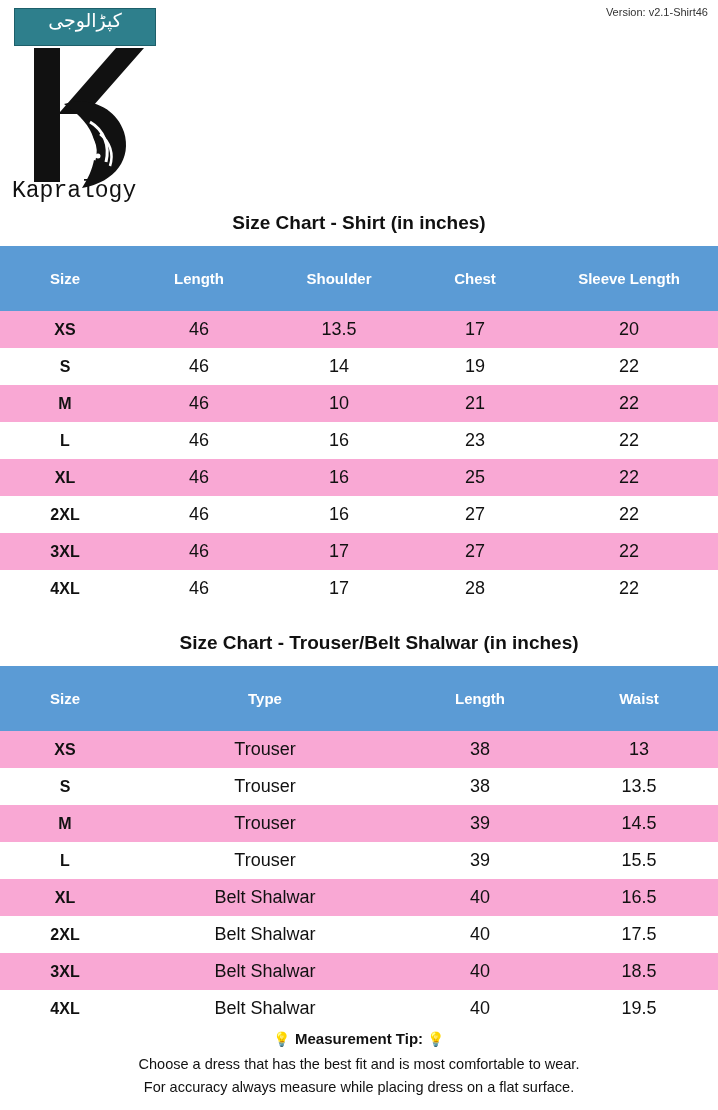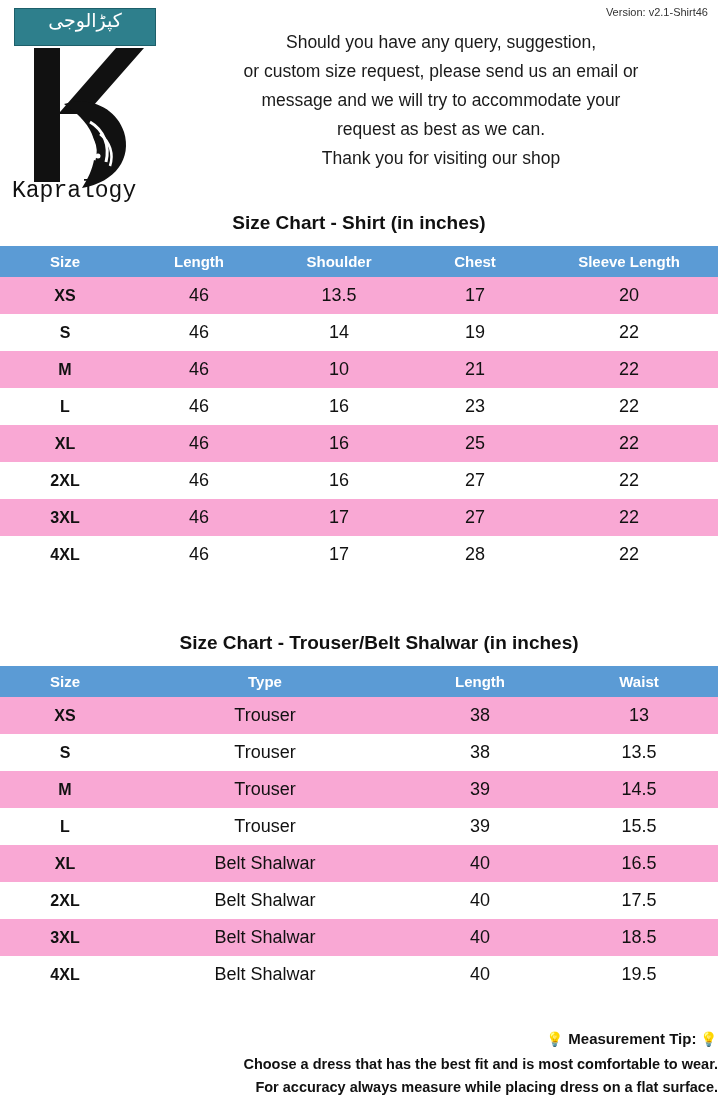--- a/index.html
+++ b/index.html
@@ -110,21 +110,21 @@
   table.size-table {
     border-collapse: collapse;
     width: 718px;
     table-layout: fixed;
   }
   table.size-table th {
     background: #5b9bd5;
     color: #ffffff;
     font-size: 15px;
     font-weight: bold;
-    padding: 7px 2px;
+    padding: 24px 2px;
     text-align: center;
     border: none;
   }
   table.size-table td {
     font-size: 18px;
     text-align: center;
     padding: 8px 2px;
     color: #111111;
     border: none;
   }
@@ -150,31 +150,31 @@
     top: 666px;
     width: 718px;
   }
 
   
   .footer {
     position: absolute;
     left: 0;
     top: 1030px;
     width: 718px;
-    text-align: right;
+    text-align: center;
   }
   .tip-head {
     font-size: 15px;
     font-weight: bold;
     color: #111111;
     margin-bottom: 6px;
   }
   .tip-line {
     font-size: 14.5px;
-    font-weight: bold;
+    font-weight: normal;
     color: #111111;
     line-height: 23px;
   }
   .bulb {
     font-size: 14px;
   }
 </style>
 </head>
 <body>
 
@@ -193,27 +193,20 @@
         <path d="M60 86 C72 92 78 104 74 118" stroke="#ffffff" stroke-width="3" fill="none"></path>
         <path d="M70 80 C84 88 90 104 86 120" stroke="#ffffff" stroke-width="3" fill="none"></path>
         <path d="M80 92 C90 100 94 112 90 124" stroke="#ffffff" stroke-width="2.5" fill="none"></path>
         <circle cx="66" cy="104" r="3" fill="#ffffff"></circle>
         <circle cx="78" cy="114" r="2.5" fill="#ffffff"></circle>
       </svg>
     </div>
     <div class="logo-word">Kapralogy</div>
   </div>
 
-  <div class="intro">
-    <div>Should you have any query, suggestion,</div>
-    <div>or custom size request, please send us an email or</div>
-    <div>message and we will try to accommodate your</div>
-    <div>request as best as we can.</div>
-    <div>Thank you for visiting our shop</div>
-  </div>
 
   <div class="section-title" id="shirt-title">Size Chart - Shirt (in inches)</div>
 
   <div id="shirt-table-wrap">
     <table class="size-table">
       <colgroup>
         <col style="width:130px">
         <col style="width:138px">
         <col style="width:142px">
         <col style="width:130px">

